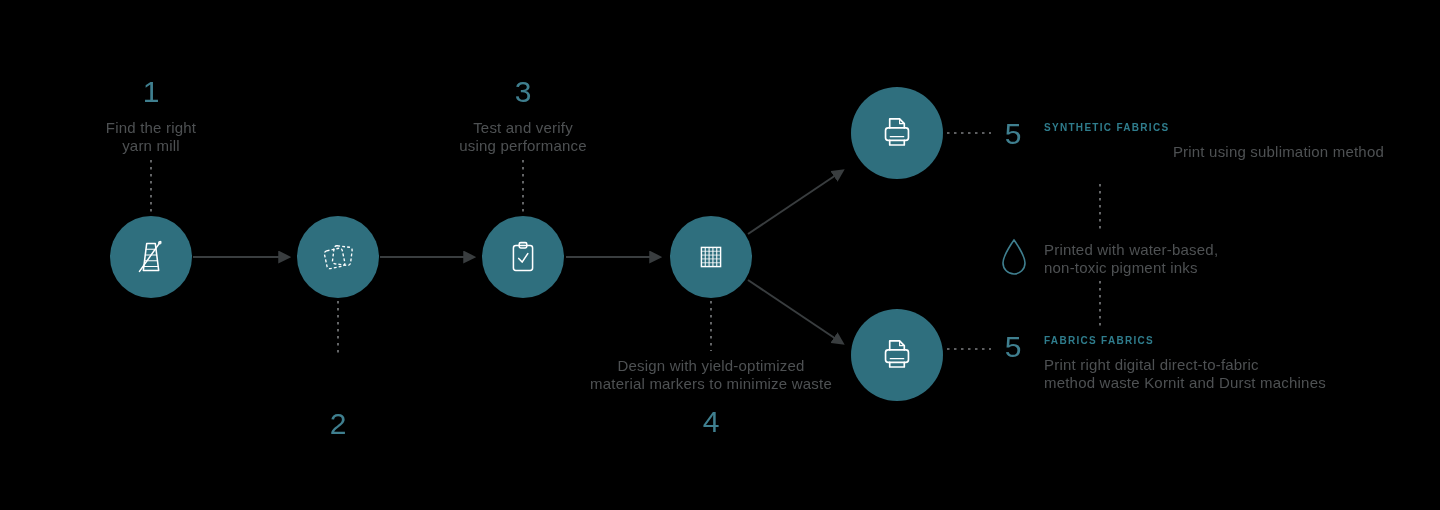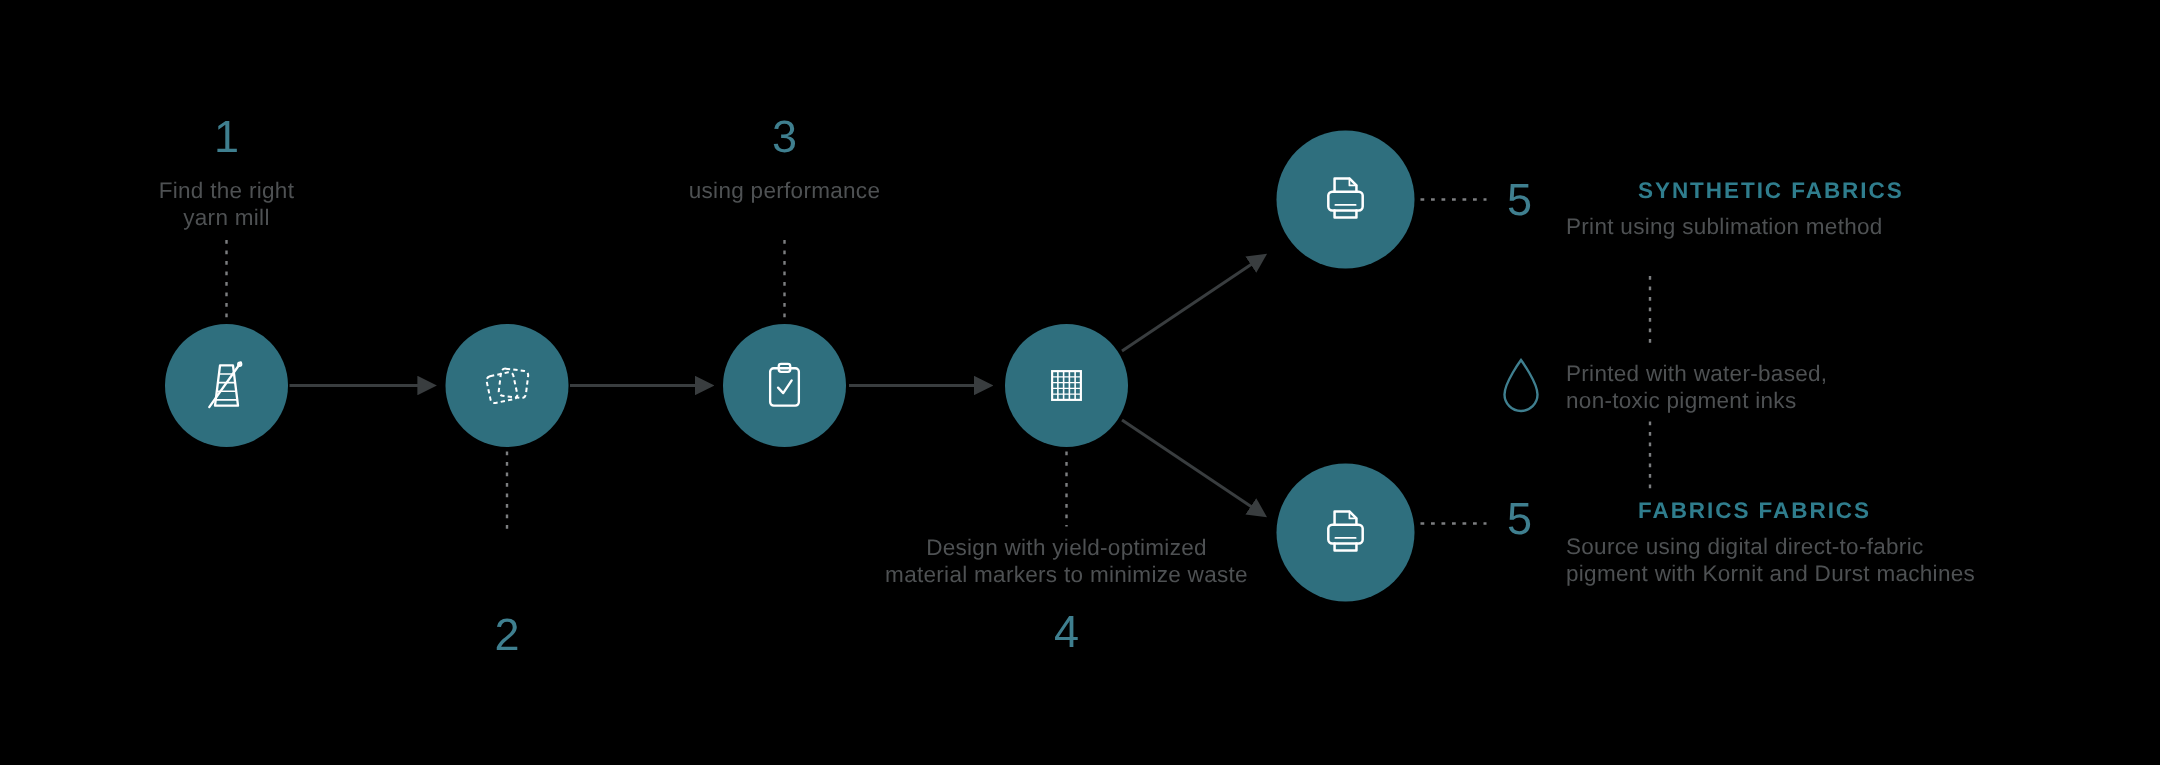--- a/index.html
+++ b/index.html
@@ -27,22 +27,22 @@
     position:absolute; width:60px; text-align:center;
     font-size:30px; line-height:36px; font-weight:400;
     color: var(--number, #3f7f8f); z-index:2;
   }
   .cap {
     position:absolute; font-size:15px; line-height:18px;
     letter-spacing:0.2px; color: var(--text, #4e5153); z-index:2;
   }
   .cap.center { text-align:center; }
   .klabel {
-    position:absolute; font-size:15px; line-height:12px; font-weight:bold;
-    letter-spacing:1.3px; color: var(--label, #2f7d8d); z-index:2;margin-left:48px;
+    position:absolute; font-size:10px; line-height:12px; font-weight:bold;
+    letter-spacing:1.3px; color: var(--label, #2f7d8d); z-index:2;
   }
   .drop-icon-wrap { position:absolute; z-index:2; color: var(--number, #3f7f8f); }
 
   
   .num1 { left:121px; top:74px; }
   .cap1 { left:31px;  top:119px; width:240px; }
   .circle1 { left:110px; top:216px; }
 
   .circle2 { left:297px; top:216px; }
   .cap2 { left:218px; top:357px; width:240px; }
@@ -54,21 +54,21 @@
 
   .circle4 { left:670px; top:216px; }
   .cap4 { left:551px; top:357px; width:320px; }
   .num4 { left:681px; top:404px; }
 
   .printer-top { left:851px; top:87px; }
   .printer-bottom { left:851px; top:309px; }
 
   .num5a { left:983px; top:116px; }
   .labelA { left:1044px; top:122px; }
-  .cap5a { left:1044px; top:143px; width:340px; }
+  .cap5a { left:1044px; top:143px; width:340px;text-align:right; }
 
   .droppos { left:999px; top:237px; }
   .capnote { left:1044px; top:241px; width:340px; }
 
   .num5b { left:983px; top:329px; }
   .labelB { left:1044px; top:335px; }
   .cap5b { left:1044px; top:356px; width:350px; }
 </style>
 </head>
 <body style="--bg: #000000; --circle: #2f6f7e; --icon: #ffffff; --number: #3f7f8f; --text: #4e5153; --label: #2f7d8d; --line: #393d3f; --dash: #7c7e80;">
@@ -117,20 +117,21 @@
   <div class="circle sm circle2">
     <svg width="46" height="46" viewBox="0 0 48 48" fill="none" stroke="currentColor" stroke-width="1.4">
       <rect x="11" y="16" width="19" height="19" rx="3" transform="rotate(-12 20.5 25.5)" stroke-dasharray="3 2.2"></rect>
       <rect x="19" y="13" width="19" height="19" rx="3" transform="rotate(7 28.5 22.5)" stroke-dasharray="3 2.2"></rect>
     </svg>
   </div>
   <div class="num num2">2</div>
 
   <div class="num num3">3</div>
   <div class="cap center cap3">
+    <div>Test and verify</div>
     <div>using performance</div>
   </div>
   <div class="circle sm circle3">
     <svg width="46" height="46" viewBox="0 0 48 48" fill="none" stroke="currentColor" stroke-width="1.6" stroke-linecap="round" stroke-linejoin="round">
       <rect x="14" y="12" width="20" height="26" rx="2.5"></rect>
       <rect x="20" y="9" width="8" height="5.5" rx="1.6"></rect>
       <path d="M19.5 25.5 l3.6 3.8 L29 20.5"></path>
     </svg>
   </div>
 
@@ -177,17 +178,17 @@
       <path d="M17 19 v-8.5 h9.5 l4.5 4.5 V19"></path>
       <path d="M26.5 10.5 V15 H31" stroke-width="1.1"></path>
       <rect x="13" y="19" width="22" height="12" rx="2.5"></rect>
       <path d="M17.5 27.5 h13" stroke-width="1.1"></path>
       <path d="M17 31 v4.5 h14 V31"></path>
     </svg>
   </div>
   <div class="num num5b">5</div>
   <div class="klabel labelB">FABRICS FABRICS</div>
   <div class="cap cap5b">
-    <div>Source using digital direct-to-fabric</div>
-    <div>pigment with Kornit and Durst machines</div>
+    <div>Print right digital direct-to-fabric</div>
+    <div>method waste Kornit and Durst machines</div>
   </div>
 
 </div>
 
 </body></html>

